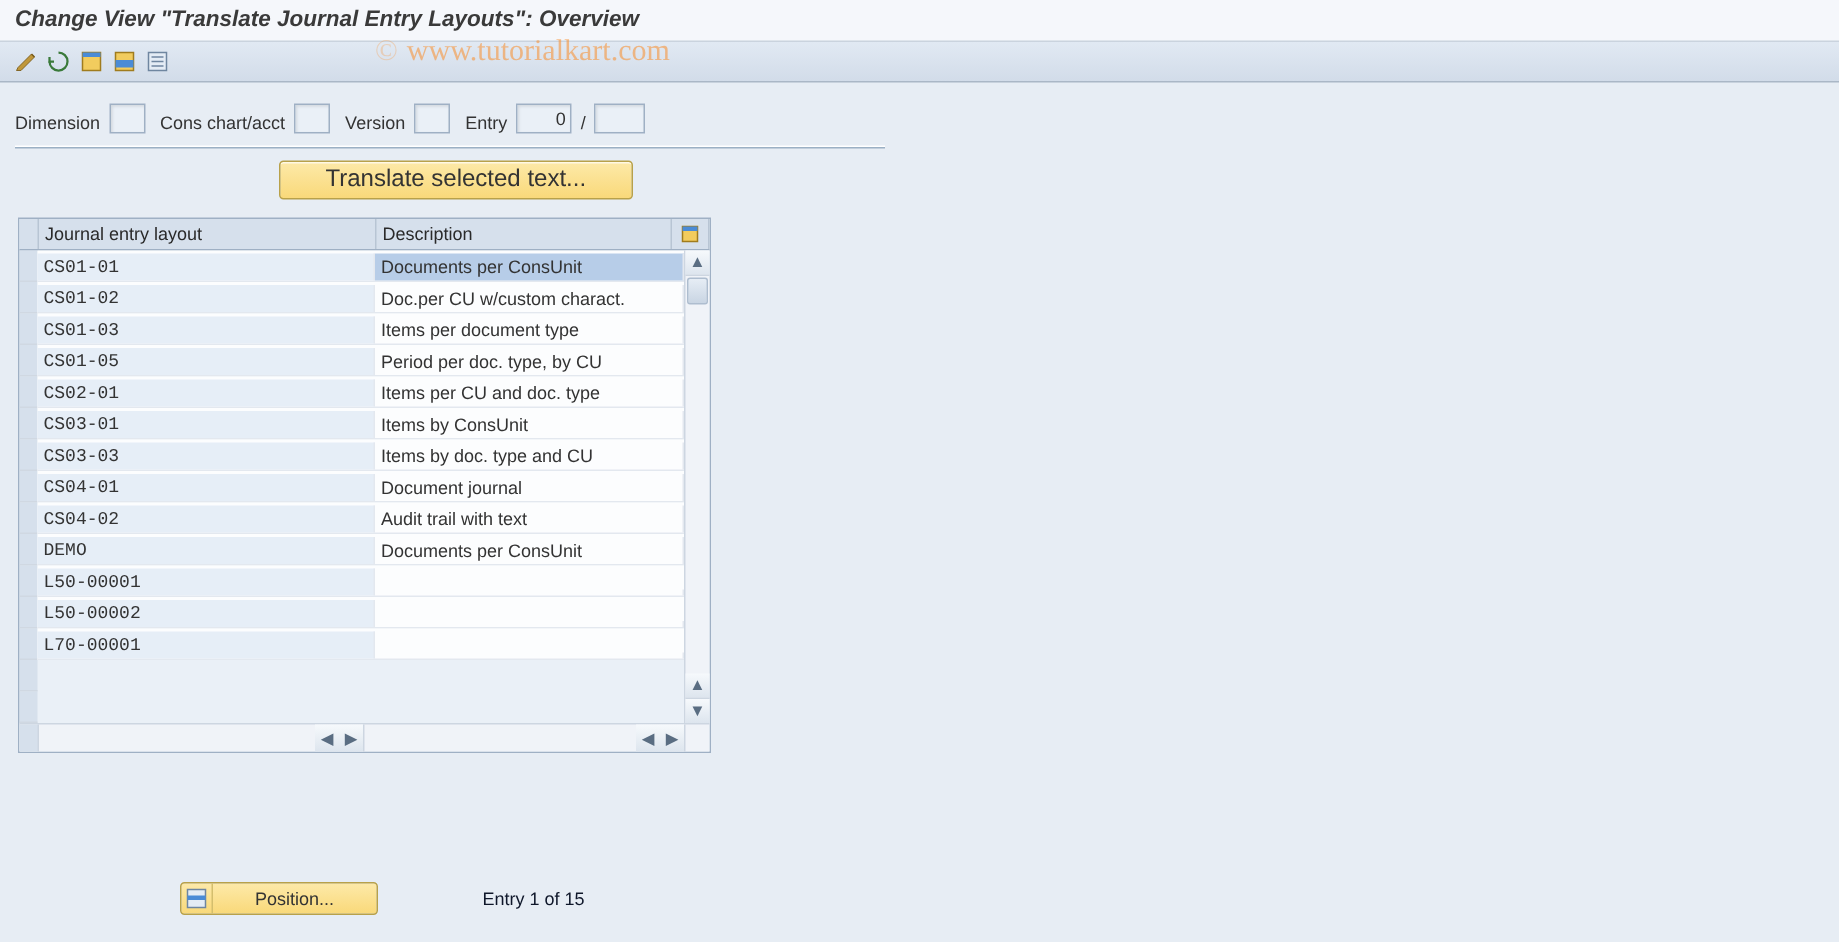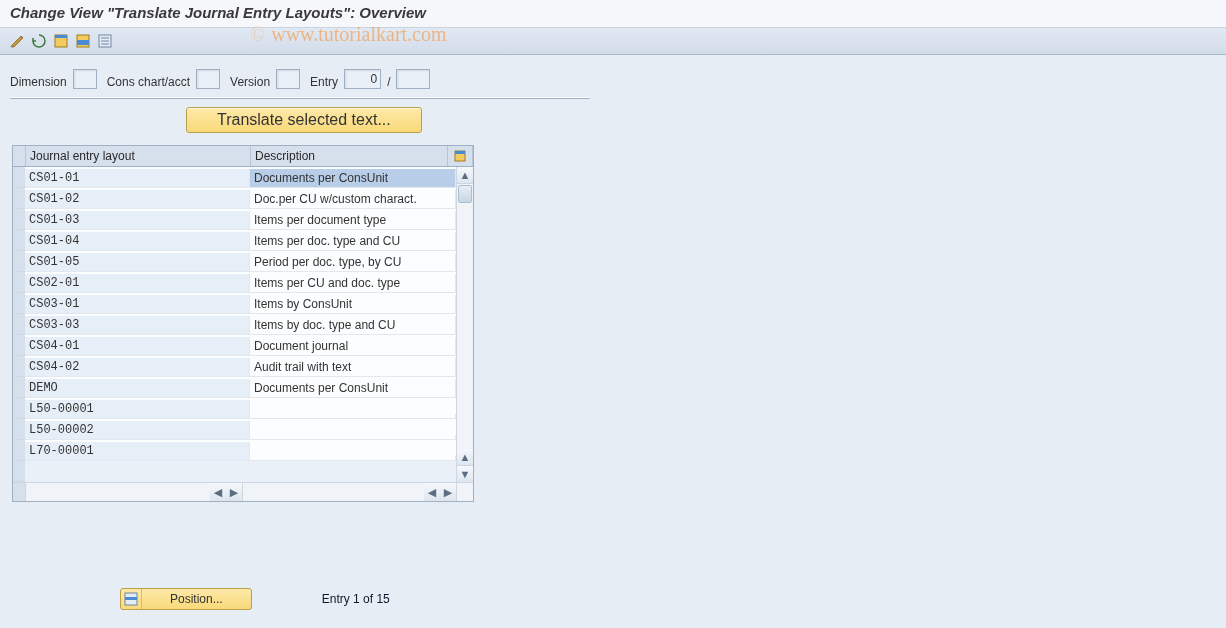--- a/index.html
+++ b/index.html
@@ -324,24 +324,20 @@
         </div>
         <div class="row">
           <div class="cell layout">CS01-02</div>
           <div class="cell desc">Doc.per CU w/custom charact.</div>
         </div>
         <div class="row">
           <div class="cell layout">CS01-03</div>
           <div class="cell desc">Items per document type</div>
         </div>
         <div class="row">
-          <div class="cell layout">CS01-04</div>
-          <div class="cell desc">Items per doc. type and CU</div>
-        </div>
-        <div class="row">
           <div class="cell layout">CS01-05</div>
           <div class="cell desc">Period per doc. type, by CU</div>
         </div>
         <div class="row">
           <div class="cell layout">CS02-01</div>
           <div class="cell desc">Items per CU and doc. type</div>
         </div>
         <div class="row">
           <div class="cell layout">CS03-01</div>
           <div class="cell desc">Items by ConsUnit</div>

